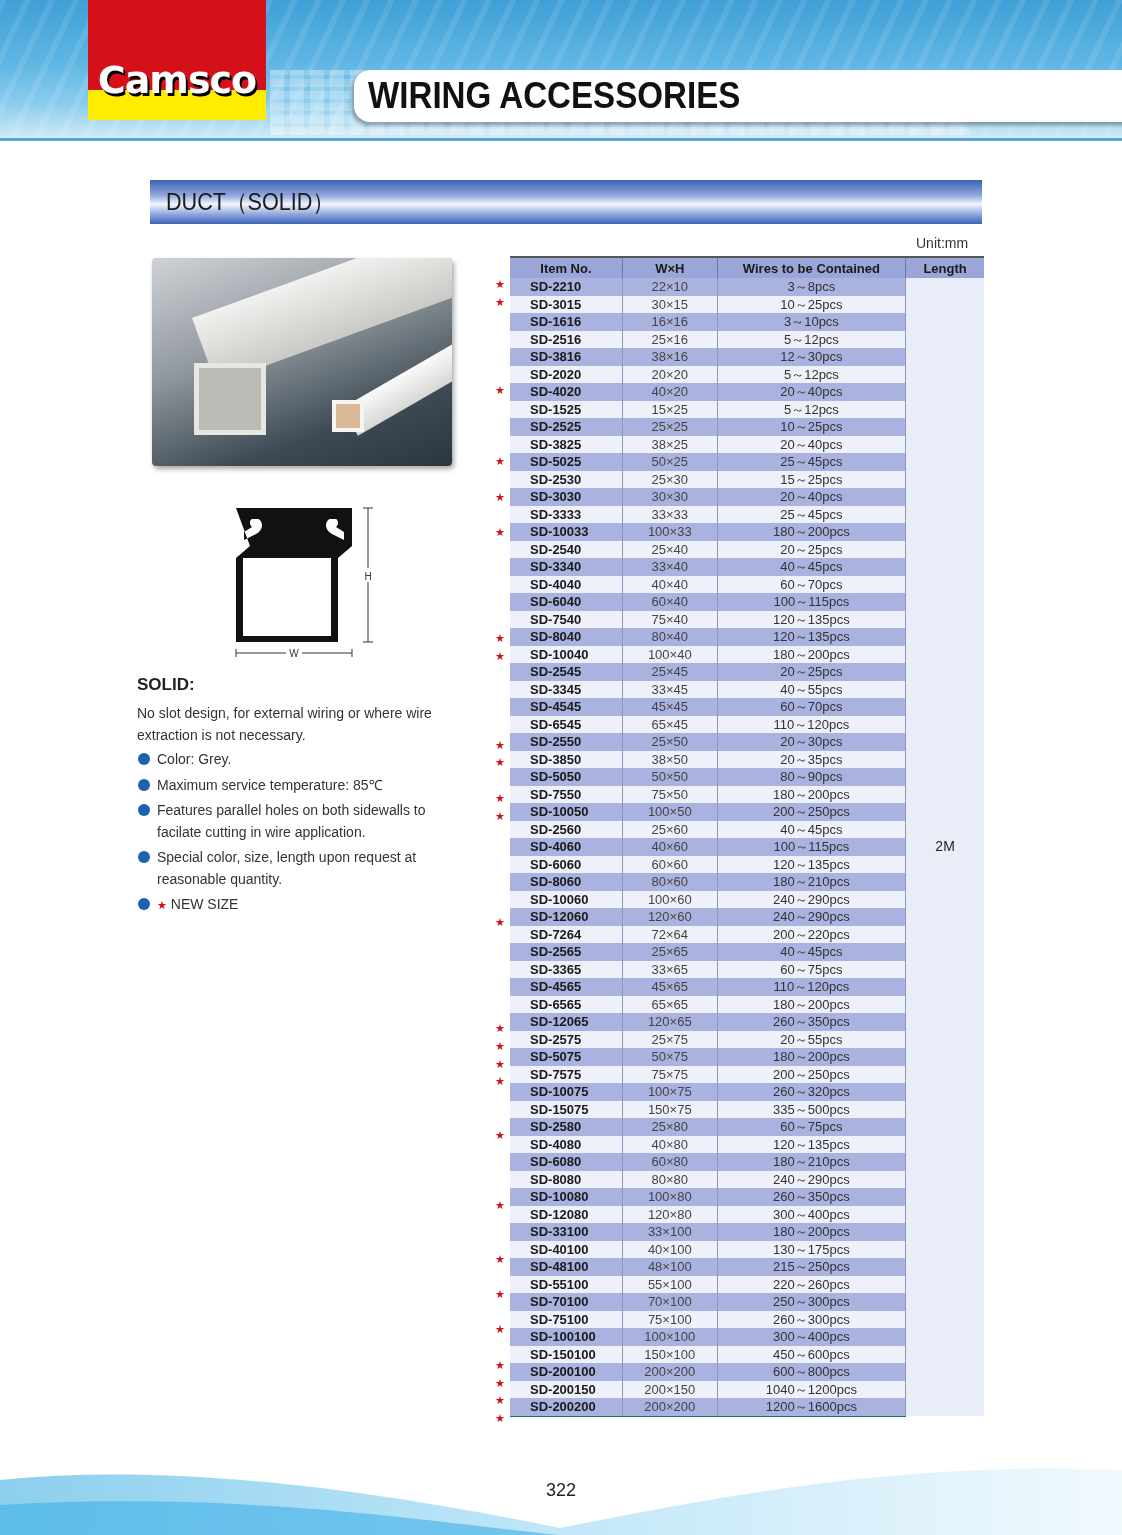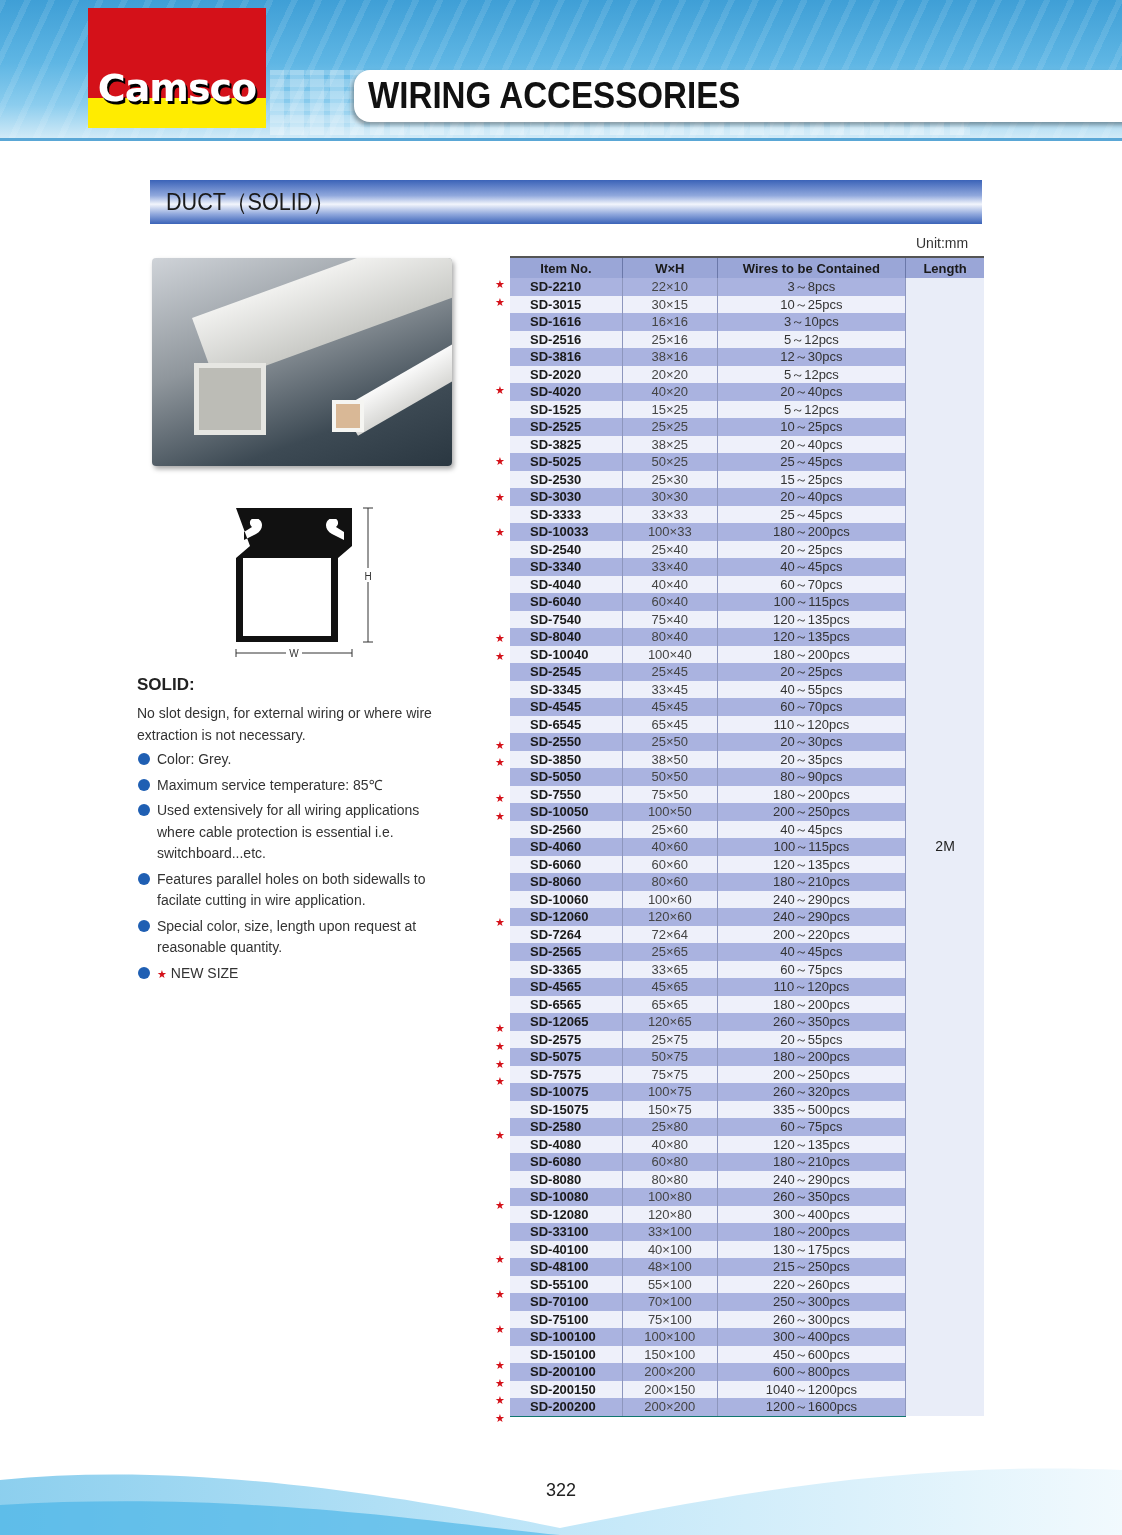--- a/index.html
+++ b/index.html
@@ -9,21 +9,21 @@
     background: linear-gradient(180deg, #3f9fd6 0%, #5fb6e4 45%, #8ccdee 75%, #d5ecf8 100%); }
   .header-bg::before { content:""; position:absolute; left:0; top:0; right:0; bottom:0;
     background: repeating-linear-gradient(115deg, rgba(255,255,255,0.10) 0 6px, rgba(255,255,255,0) 6px 22px); }
   .header-grid { position:absolute; left:270px; top:70px; width:700px; height:65px;
     background:
       repeating-linear-gradient(90deg, rgba(255,255,255,0.35) 0 14px, rgba(255,255,255,0) 14px 20px),
       repeating-linear-gradient(0deg, rgba(255,255,255,0.30) 0 8px, rgba(255,255,255,0) 8px 12px);
     opacity:0.7; }
   .header-line { position:absolute; left:0; top:138px; width:1122px; height:3px; background:#5aa7d6; }
 
-  .logo-box { position:absolute; left:88px; top:8px; width:178px; height:120px; }
+  .logo-box { position:absolute; left:88px; top:0; width:178px; height:120px; }
   .logo-red { position:absolute; left:0; top:0; width:178px; height:90px; background:#d41119; }
   .logo-yellow { position:absolute; left:0; top:90px; width:178px; height:30px; background:#ffec00; }
   .logo-text { position:absolute; left:6px; top:58px; width:166px; text-align:center;
     font-family:"DejaVu Sans", sans-serif; font-weight:bold; font-size:38px; color:#ffffff; letter-spacing:-1px;
     text-shadow: 2px 3px 0 #000; line-height:44px; }
 
   .title-pill { position:absolute; left:354px; top:70px; width:790px; height:52px; background:#ffffff;
     border-radius:16px 0 0 16px; box-shadow: -2px 3px 4px rgba(0,0,0,0.35); }
   .title-text { position:absolute; left:368px; top:74px; font-weight:bold; font-size:36px; color:#111;
     letter-spacing:0px; line-height:44px; transform:scaleX(0.92); transform-origin:left center; }
@@ -112,21 +112,20 @@
   <text x="138" y="80" font-size="10" text-anchor="middle" fill="#333" font-family="Liberation Sans, sans-serif">H</text>
   <rect x="56" y="147" width="16" height="12" fill="#fff"></rect>
   <text x="64" y="157" font-size="10" text-anchor="middle" fill="#333" font-family="Liberation Sans, sans-serif">W</text>
 </svg>
 
 <div class="solid-title">SOLID:</div>
 <div class="desc">No slot design, for external wiring or where wire extraction is not necessary.</div>
 <ul class="bullets">
   <li><span class="dot"></span><span>Color: Grey.</span></li>
   <li><span class="dot"></span><span>Maximum service temperature: 85℃</span></li>
-  <li><span class="dot"></span><span>Used extensively for all wiring applications where cable protection is essential i.e. switchboard...etc.</span></li>
   <li><span class="dot"></span><span>Features parallel holes on both sidewalls to facilate cutting in wire application.</span></li>
   <li><span class="dot"></span><span>Special color, size, length upon request at reasonable quantity.</span></li>
   <li><span class="dot"></span><span class="star-red">★</span> <span>NEW SIZE</span></li>
 </ul>
 
 <div class="unit">Unit:mm</div>
 
 <div class="stars" id="stars">
     <div class="star-cell">★</div>
     <div class="star-cell">★</div>

